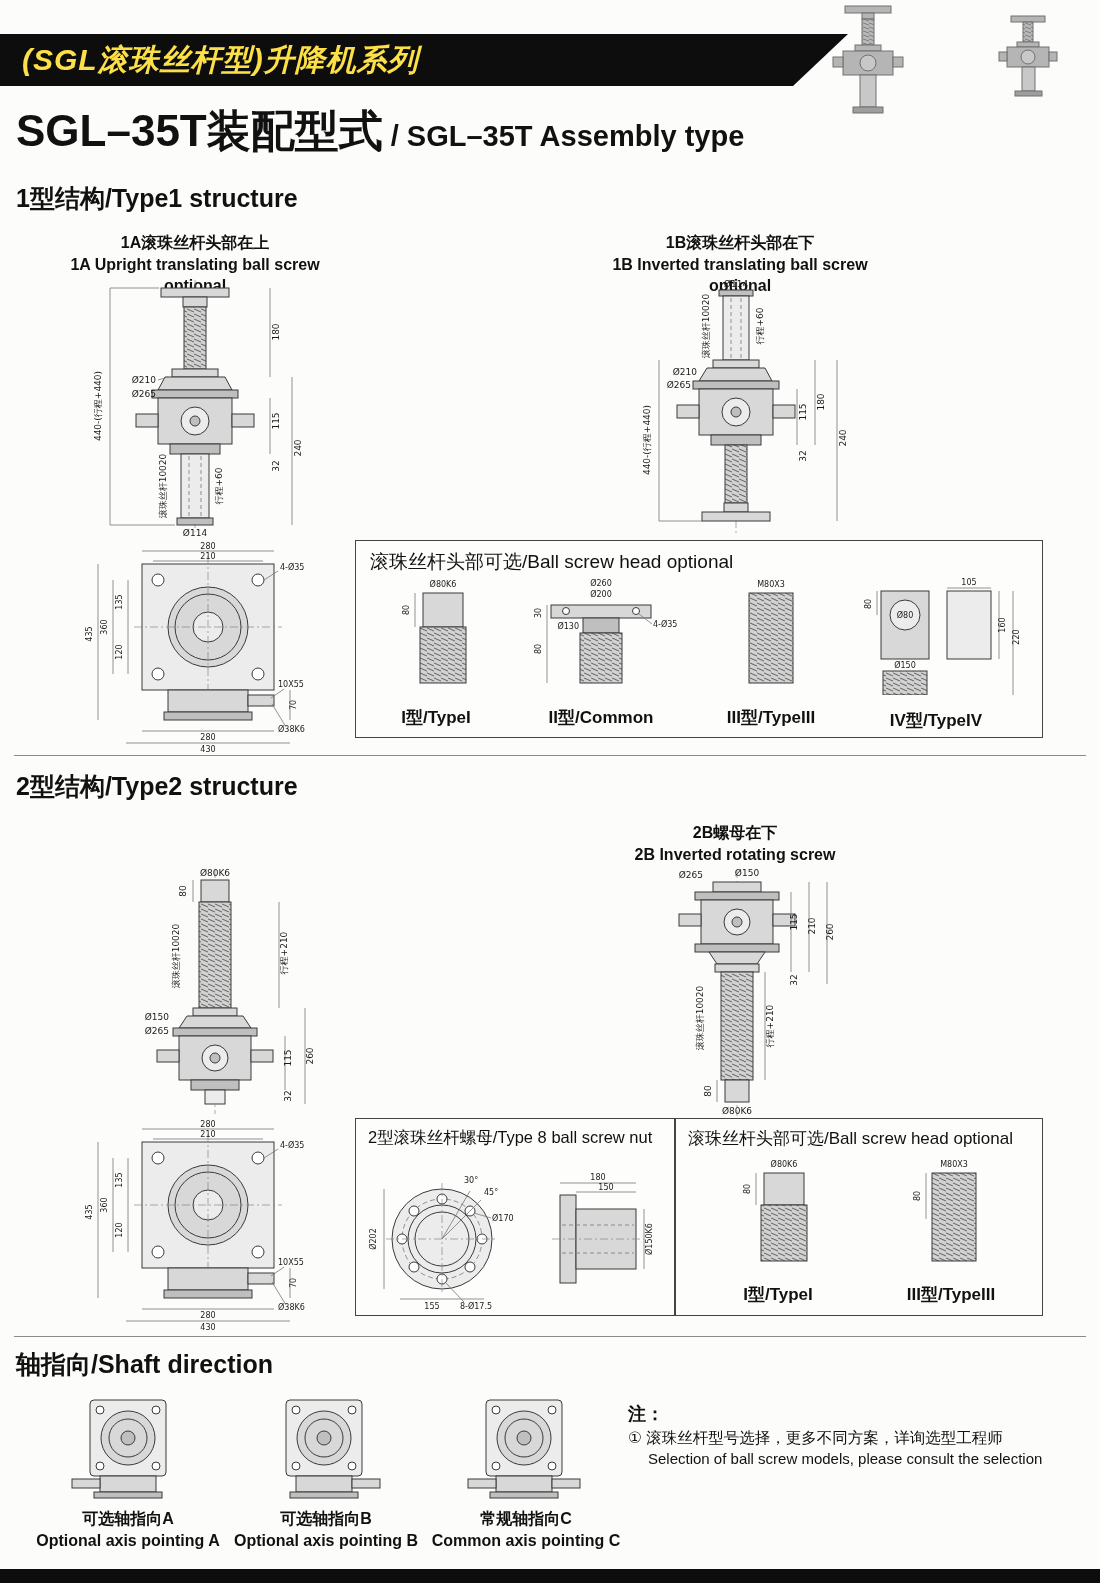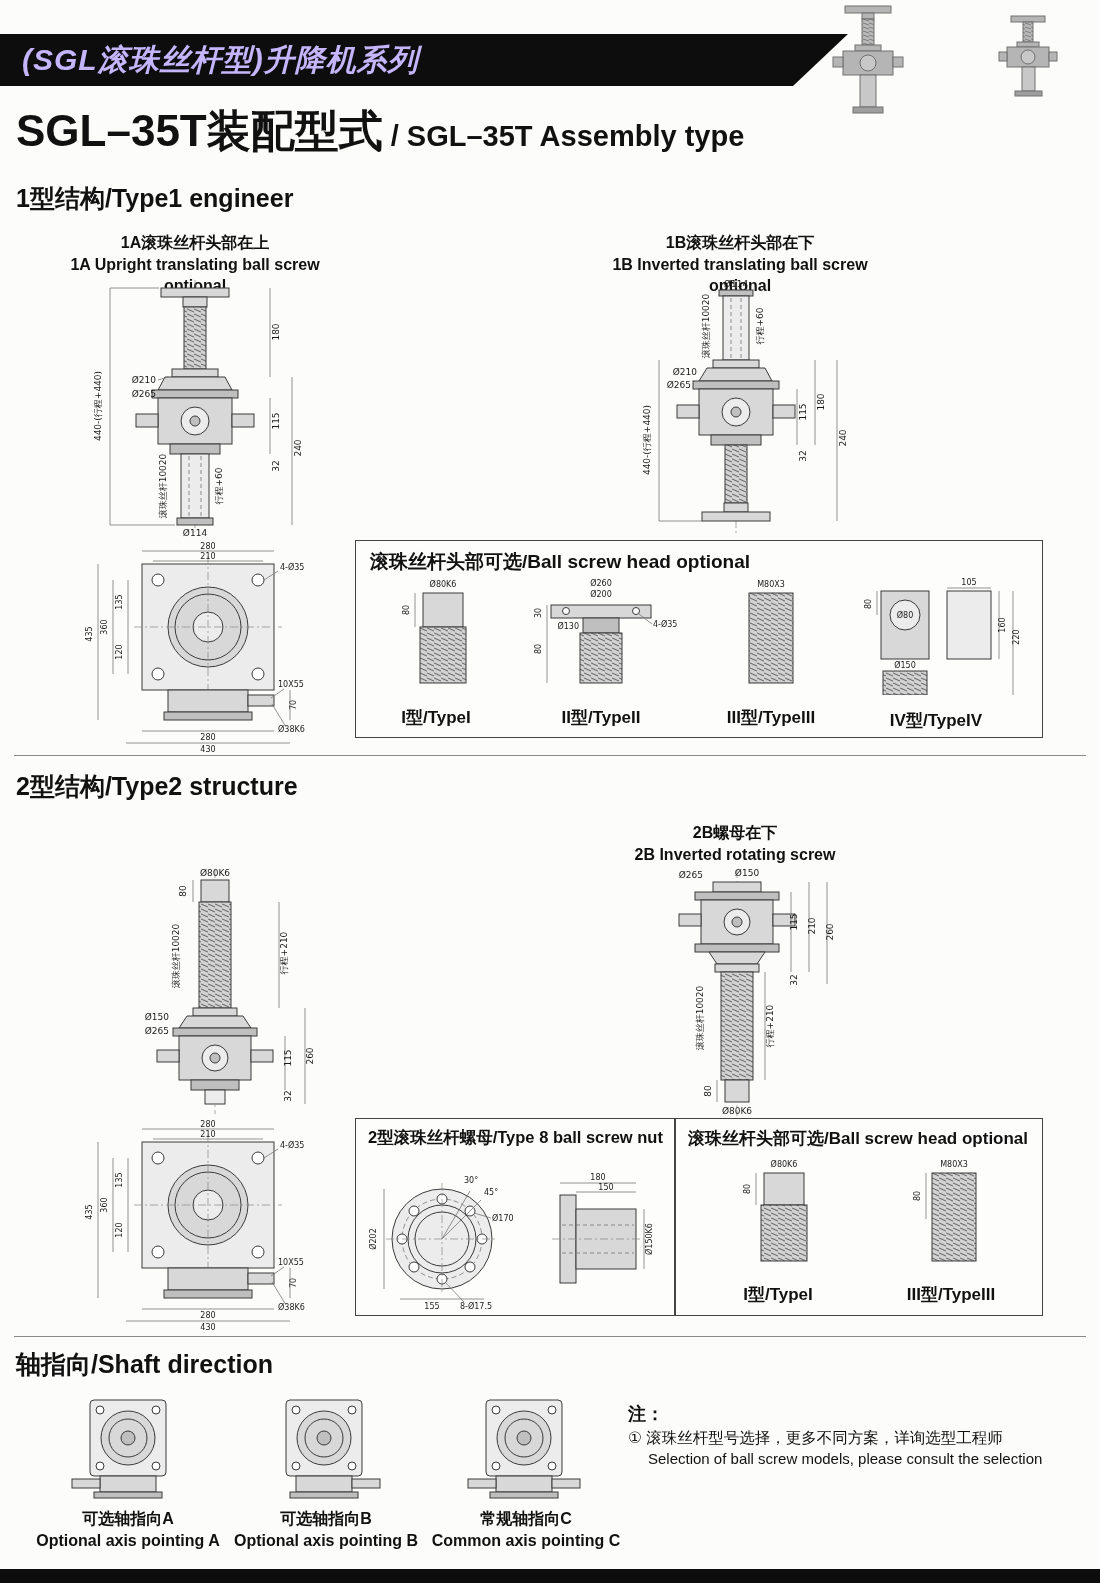--- a/index.html
+++ b/index.html
@@ -4,32 +4,32 @@
 <style>
   * { margin:0; padding:0; box-sizing:border-box; }
   body { background:#e8e8e8; }
   .page { position:relative; width:1100px; height:1583px; margin:0 auto; background:#fcfcfa;
           font-family:"Liberation Sans","DejaVu Sans",sans-serif; color:#111; overflow:hidden; }
   .abs { position:absolute; }
 
   .banner { top:34px; left:0; width:848px; height:52px; background:#0d0d0d;
             clip-path:polygon(0 0,100% 0,calc(100% - 55px) 100%,0 100%);
             display:flex; align-items:center; padding-left:22px; z-index:1; }
-  .banner-title { color:#c4b5fd; font-style:italic; font-weight:bold; font-size:30px; letter-spacing:1px; }
+  .banner-title { color:#fde047; font-style:italic; font-weight:bold; font-size:30px; letter-spacing:1px; }
 
   .page-title { top:102px; left:16px; white-space:nowrap;text-align:center; }
   .page-title .t-zh { font-size:44px; font-weight:800; }
   .page-title .t-en { font-size:29px; font-weight:700; margin-left:8px; }
 
   .section-heading { font-size:25px; font-weight:800; }
   .hr { height:1px; background:#8a8a8a; left:14px; width:1072px; }
 
   .caption { text-align:center; font-size:16px; line-height:1.35; font-weight:600; }
   .box { border:1.5px solid #444; background:#fdfdfc; }
-  .box-title { font-size:19px; font-weight:700; white-space:nowrap; }
+  .box-title { font-size:19px; font-weight:400; white-space:nowrap; }
   .type-label { text-align:center; font-size:17px; font-weight:600; margin-top:10px; }
 
   .note-zh { font-size:15.5px; line-height:1.5; }
   .note-en { font-size:15px; line-height:1.35; margin-left:20px; }
   .bottom-bar { top:1569px; left:0; width:1100px; height:14px; background:#0d0d0d; }
 
   svg text { font-family:"DejaVu Sans","Liberation Sans",sans-serif; }
   .dim  { font-size:9px; fill:#1a1a1a; }
   .dim8 { font-size:8px; fill:#1a1a1a; }
   .mid { text-anchor:middle; }
@@ -94,21 +94,21 @@
       <rect class="g1" x="234" y="50" width="8" height="9"></rect>
       <rect class="g2" x="207" y="65" width="13" height="24"></rect>
       <rect class="g3" x="200" y="89" width="27" height="5"></rect>
     </g>
   </svg>
 
   <div class="abs page-title">
     <span class="t-zh">SGL–35T装配型式</span><span class="t-en">/ SGL–35T Assembly type</span>
   </div>
 
-  <div class="abs section-heading" style="top:182px;left:16px">1型结构/Type1 engineer</div>
+  <div class="abs section-heading" style="top:182px;left:16px">1型结构/Type1 structure</div>
 
   <div class="abs caption" style="top:232px;left:45px;width:300px">
     <div>1A滚珠丝杆头部在上</div>
     <div>1A Upright translating ball screw optional</div>
   </div>
   <div class="abs caption" style="top:232px;left:590px;width:300px">
     <div>1B滚珠丝杆头部在下</div>
     <div>1B Inverted translating ball screw optional</div>
   </div>
 
@@ -261,21 +261,21 @@
         <circle class="hole" cx="115" cy="34" r="3.5"></circle>
         <text class="dim8 mid" x="20" y="36" transform="rotate(-90 20 36)">30</text>
         <rect class="m2" x="62" y="41" width="36" height="15"></rect>
         <text class="dim8 end" x="58" y="52">Ø130</text>
         <text class="dim8" x="132" y="50">4-Ø35</text>
         <line class="dl" x1="131" y1="47" x2="118" y2="37"></line>
         <rect class="thr" x="59" y="56" width="42" height="50"></rect>
         <line class="dl" x1="26" y1="28" x2="26" y2="106"></line>
         <text class="dim8 mid" x="20" y="72" transform="rotate(-90 20 72)">80</text>
       </svg>
-      <div class="type-label">II型/TypeII</div>
+      <div class="type-label">II型/Common</div>
     </div>
 
     <div class="abs" style="left:345px;top:36px;width:140px">
       <svg width="140" height="115" viewBox="0 0 140 115">
         <text class="dim8 mid" x="70" y="10">M80X3</text>
         <rect class="thr" x="48" y="16" width="44" height="90"></rect>
       </svg>
       <div class="type-label">III型/TypeIII</div>
     </div>
 

